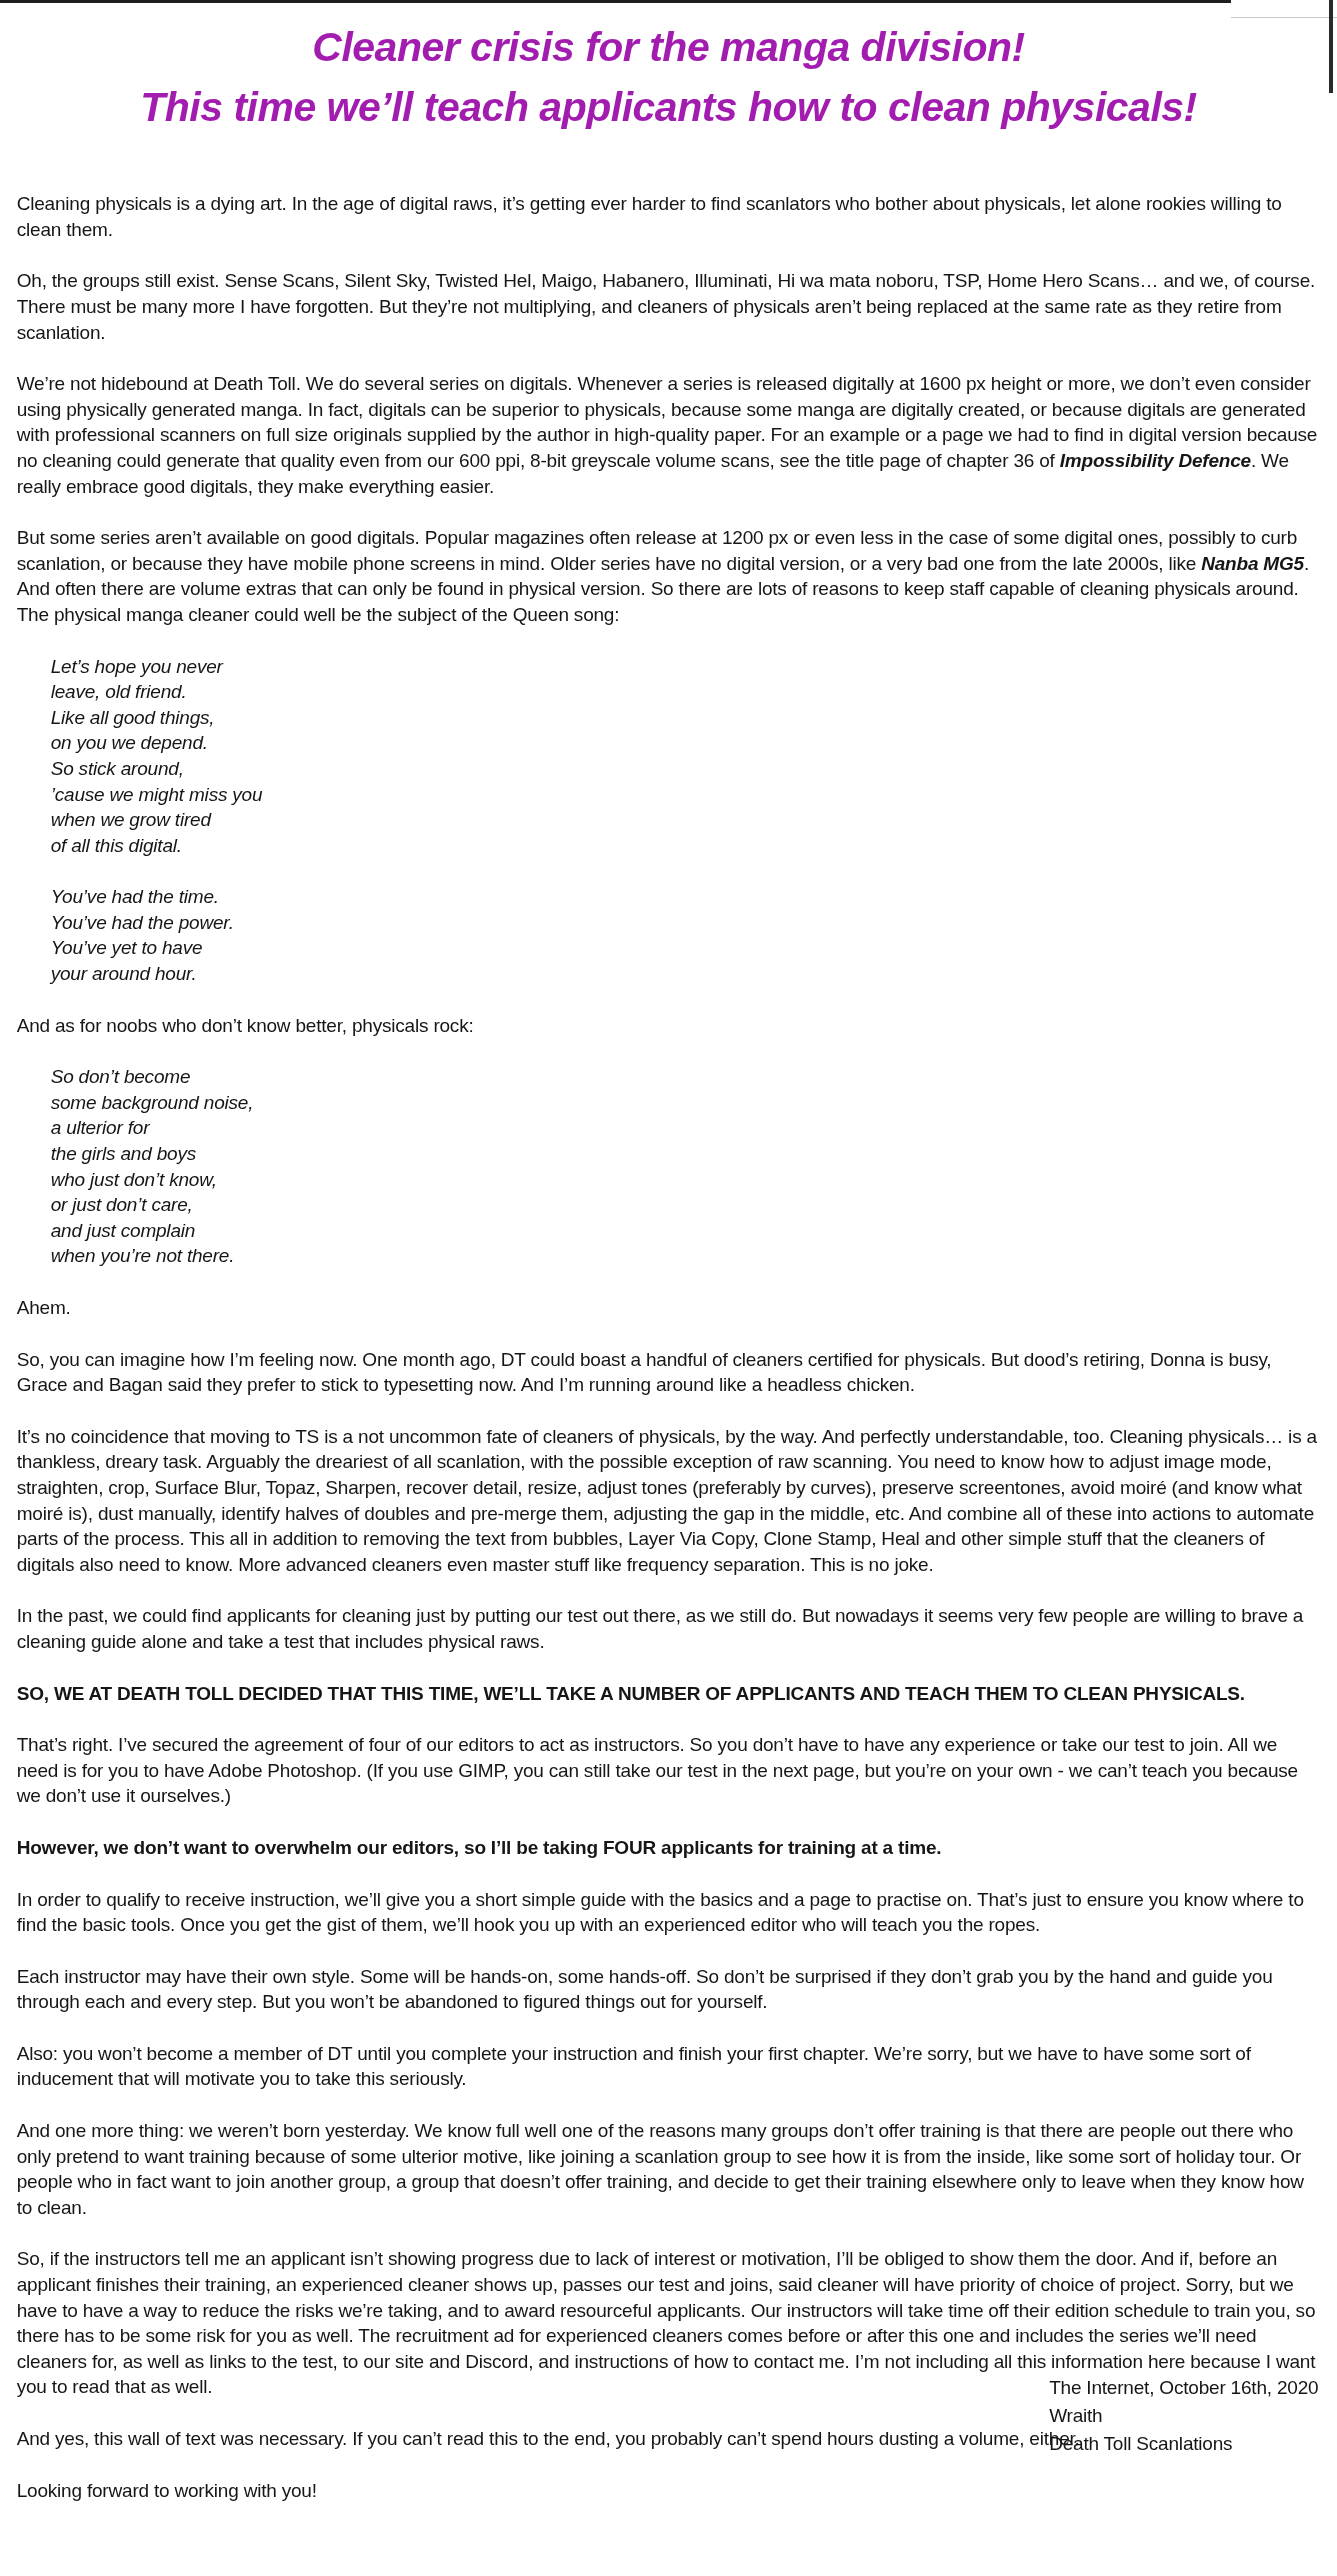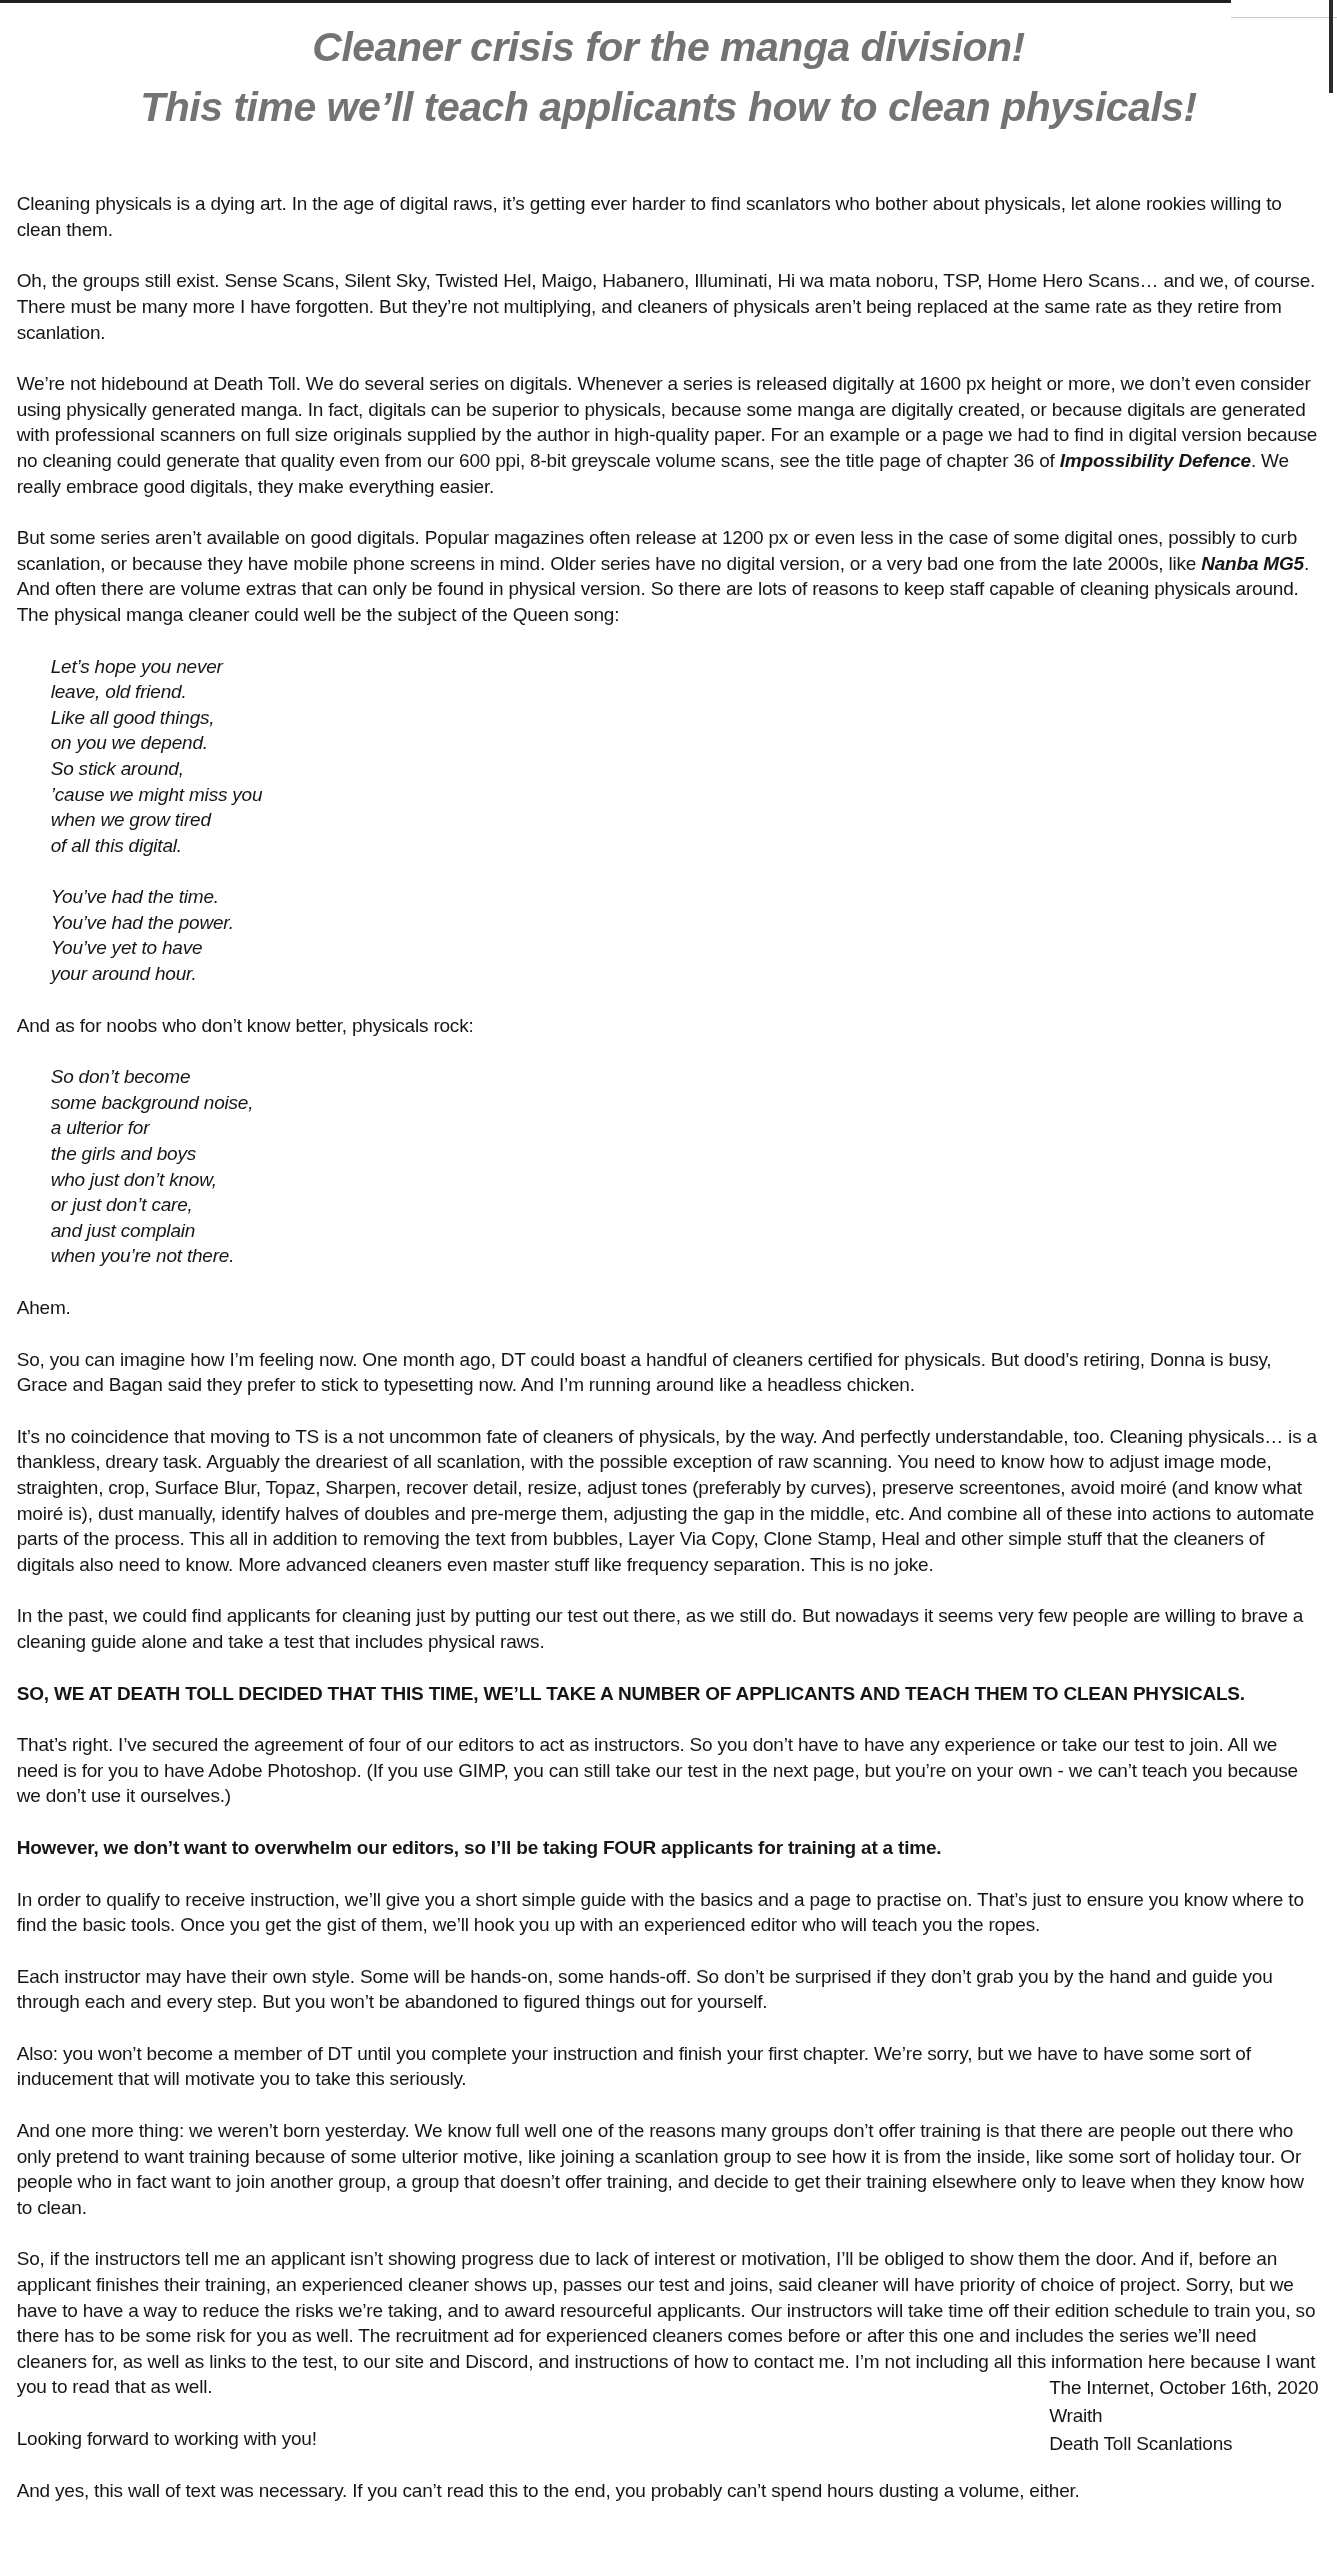--- a/index.html
+++ b/index.html
@@ -23,21 +23,21 @@
     position:absolute; left:1329px; top:0; width:3.7px; height:93px; background:#2a2a2a;
   }
   .content { padding:9.3px 16.7px 0 16.7px; }
   h1.doc-title {
     margin:7.4px 0 0 0;
     text-align:center;
     font-size:41px;
     line-height:1.47;
     font-weight:700;
     font-style:italic;
-    color:#737373;
+    color:#a21caf;
     letter-spacing:-0.5px;
   }
   .article {
     margin-top:54px;
     font-size:19px;
     line-height:25.6px;
     letter-spacing:-0.2px;
     max-width:1304px;
   }
   .block { margin:8px 0 26px 0; }
@@ -103,22 +103,22 @@
         <div class="block"><span>It’s no coincidence that moving to TS is a not uncommon fate of cleaners of physicals, by the way. And perfectly understandable, too. Cleaning physicals… is a thankless, dreary task. Arguably the dreariest of all scanlation, with the possible exception of raw scanning. You need to know how to adjust image mode, straighten, crop, Surface Blur, Topaz, Sharpen, recover detail, resize, adjust tones (preferably by curves), preserve screentones, avoid moiré (and know what moiré is), dust manually, identify halves of doubles and pre-merge them, adjusting the gap in the middle, etc. And combine all of these into actions to automate parts of the process. This all in addition to removing the text from bubbles, Layer Via Copy, Clone Stamp, Heal and other simple stuff that the cleaners of digitals also need to know. More advanced cleaners even master stuff like frequency separation. This is no joke.</span></div>
         <div class="block"><span>In the past, we could find applicants for cleaning just by putting our test out there, as we still do. But nowadays it seems very few people are willing to brave a cleaning guide alone and take a test that includes physical raws.</span></div>
         <div class="block bold"><span>SO, WE AT DEATH TOLL DECIDED THAT THIS TIME, WE’LL TAKE A NUMBER OF APPLICANTS AND TEACH THEM TO CLEAN PHYSICALS.</span></div>
         <div class="block"><span>That’s right. I’ve secured the agreement of four of our editors to act as instructors. So you don’t have to have any experience or take our test to join. All we need is for you to have Adobe Photoshop. (If you use GIMP, you can still take our test in the next page, but you’re on your own - we can’t teach you because we don’t use it ourselves.)</span></div>
         <div class="block bold"><span>However, we don’t want to overwhelm our editors, so I’ll be taking FOUR applicants for training at a time.</span></div>
         <div class="block"><span>In order to qualify to receive instruction, we’ll give you a short simple guide with the basics and a page to practise on. That’s just to ensure you know where to find the basic tools. Once you get the gist of them, we’ll hook you up with an experienced editor who will teach you the ropes.</span></div>
         <div class="block"><span>Each instructor may have their own style. Some will be hands-on, some hands-off. So don’t be surprised if they don’t grab you by the hand and guide you through each and every step. But you won’t be abandoned to figured things out for yourself.</span></div>
         <div class="block"><span>Also: you won’t become a member of DT until you complete your instruction and finish your first chapter. We’re sorry, but we have to have some sort of inducement that will motivate you to take this seriously.</span></div>
         <div class="block"><span>And one more thing: we weren’t born yesterday. We know full well one of the reasons many groups don’t offer training is that there are people out there who only pretend to want training because of some ulterior motive, like joining a scanlation group to see how it is from the inside, like some sort of holiday tour. Or people who in fact want to join another group, a group that doesn’t offer training, and decide to get their training elsewhere only to leave when they know how to clean.</span></div>
         <div class="block"><span>So, if the instructors tell me an applicant isn’t showing progress due to lack of interest or motivation, I’ll be obliged to show them the door. And if, before an applicant finishes their training, an experienced cleaner shows up, passes our test and joins, said cleaner will have priority of choice of project. Sorry, but we have to have a way to reduce the risks we’re taking, and to award resourceful applicants. Our instructors will take time off their edition schedule to train you, so there has to be some risk for you as well. The recruitment ad for experienced cleaners comes before or after this one and includes the series we’ll need cleaners for, as well as links to the test, to our site and Discord, and instructions of how to contact me. I’m not including all this information here because I want you to read that as well.</span></div>
+        <div class="block"><span>And yes, this wall of text was necessary. If you can’t read this to the end, you probably can’t spend hours dusting a volume, either.</span></div>
         <div class="block"><span>Looking forward to working with you!</span></div>
-        <div class="block"><span>And yes, this wall of text was necessary. If you can’t read this to the end, you probably can’t spend hours dusting a volume, either.</span></div>
       </div>
   </div>
 
   <div class="signature">
     <div>The Internet, October 16th, 2020</div>
     <div>Wraith</div>
     <div>Death Toll Scanlations</div>
   </div>
 </div>
 

